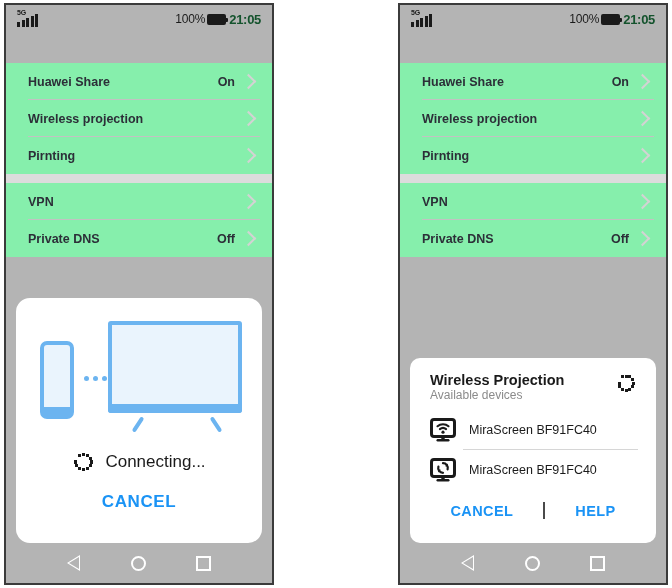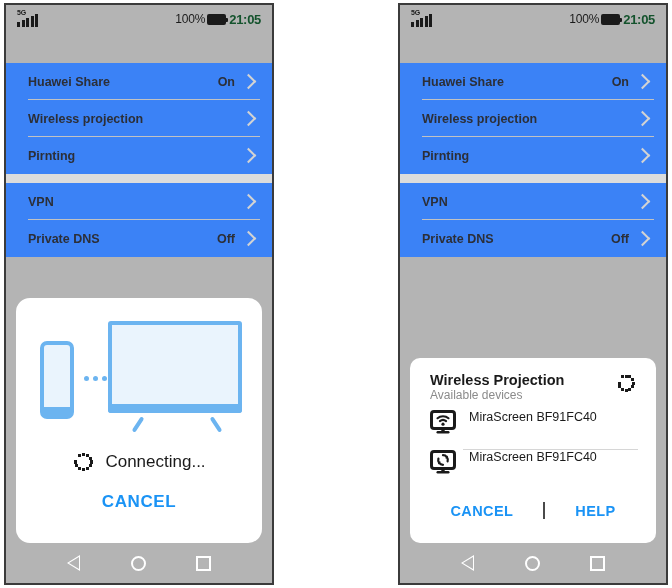--- a/index.html
+++ b/index.html
@@ -113,21 +113,21 @@
     font-weight: bold;
     color: #14532d;
     letter-spacing: -0.3px;
   }
 
   
   .settings {
     position: relative;
     background: #b4b4b4;
   }
-  .group { background: #3b82f6; }
+  .group { background: #86efac; }
   .group-gap {
     height: 9px;
     background: #dcdcdc;
   }
   .row {
     position: relative;
     height: 37px;
     display: flex;
     align-items: center;
     padding: 0 12px 0 22px;
@@ -344,21 +344,21 @@
     margin-top: 0;
   }
   .dlg-head-spinner {
     position: absolute;
     right: 20px;
     top: 15px;
   }
   .device-row {
     position: relative;
     display: flex;
-    align-items: flex-start;
+    align-items: center;
     height: 40px;
     padding: 0 16px 0 20px;
     box-sizing: border-box;
   }
   .device-name {
     font-size: 12.5px;
     color: #1a1a1a;
     margin-left: 13px;
   }
   .device-sep {

